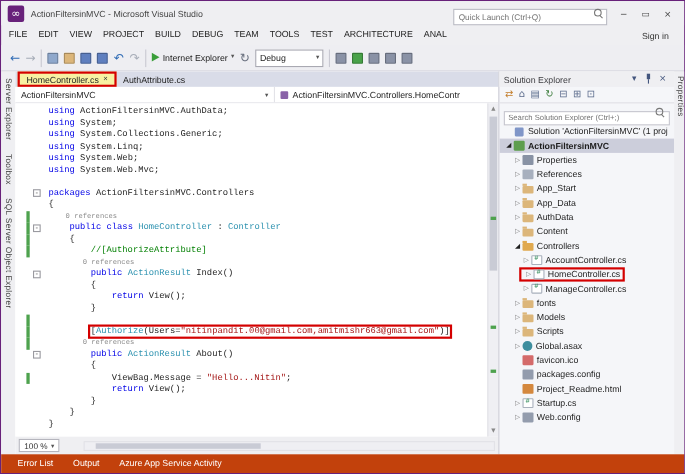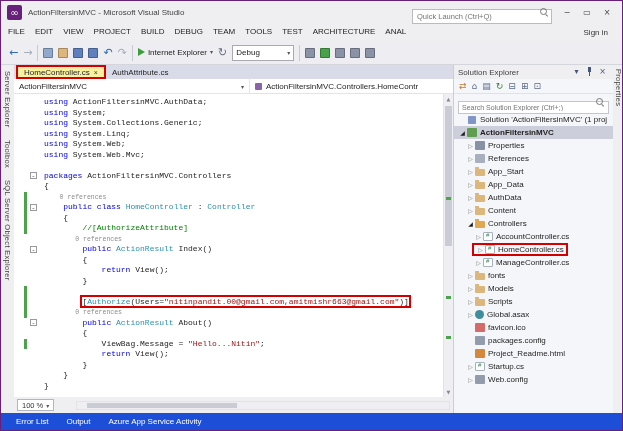--- a/index.html
+++ b/index.html
@@ -101,21 +101,21 @@
   .ic-folder::before,.ic-folder-open::before{content:"";position:absolute;left:0;top:-2px;width:4px;height:2px;background:inherit}
   .ic-folder-open{background:#E0A94F}
   .ic-csfile{background:#fff;border:1px solid #A8B0BC}
   .ic-csfile::after{content:"#";position:absolute;left:2px;top:-1px;font-size:6px;color:#2E8B57}
   .ic-image{background:#D46A6A}
   .ic-globe{background:#3E8E9E;border-radius:50%;width:9px;height:9px}
   .ic-config{background:#939CAD}
   .ic-html{background:#D4883E}
 
   
-  .bottombar{position:absolute;left:0;top:412px;width:100%;height:18px;background:#1d4ed8;display:flex;align-items:center;padding-left:6px}
+  .bottombar{position:absolute;left:0;top:412px;width:100%;height:18px;background:#c2410c;display:flex;align-items:center;padding-left:6px}
   .btab{font-size:8px;color:#FFF;padding:0 9px;line-height:18px;white-space:nowrap}
 </style>
 </head>
 <body>
 
 <div class="vs">
 
   <div class="titlebar">
     <div class="logo">∞</div>
     <div class="wtitle">ActionFiltersinMVC - Microsoft Visual Studio</div>

